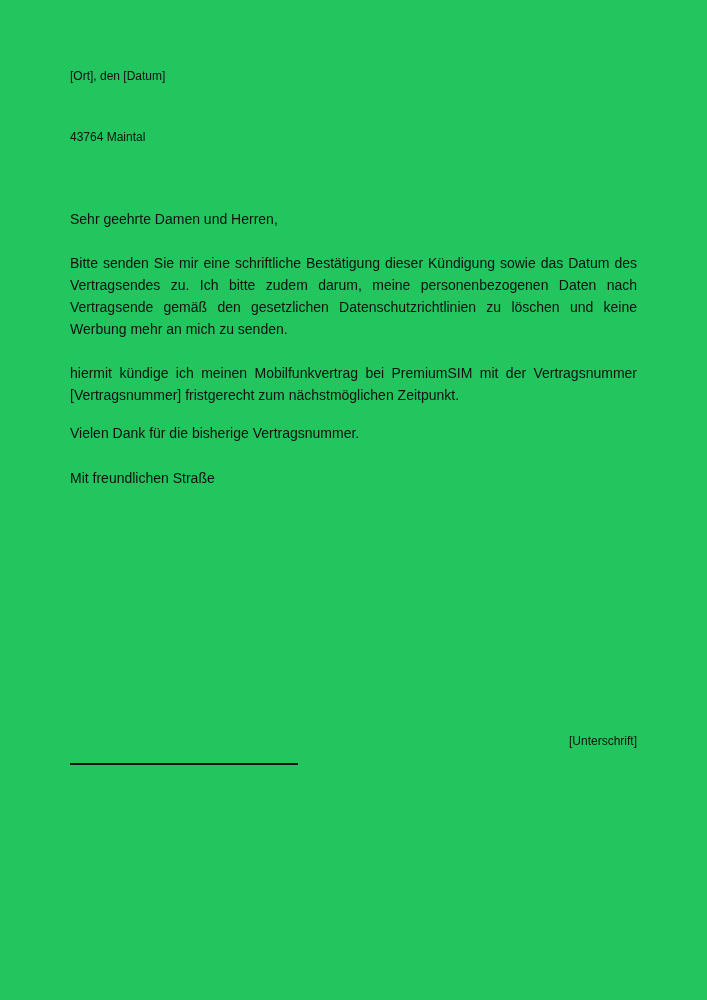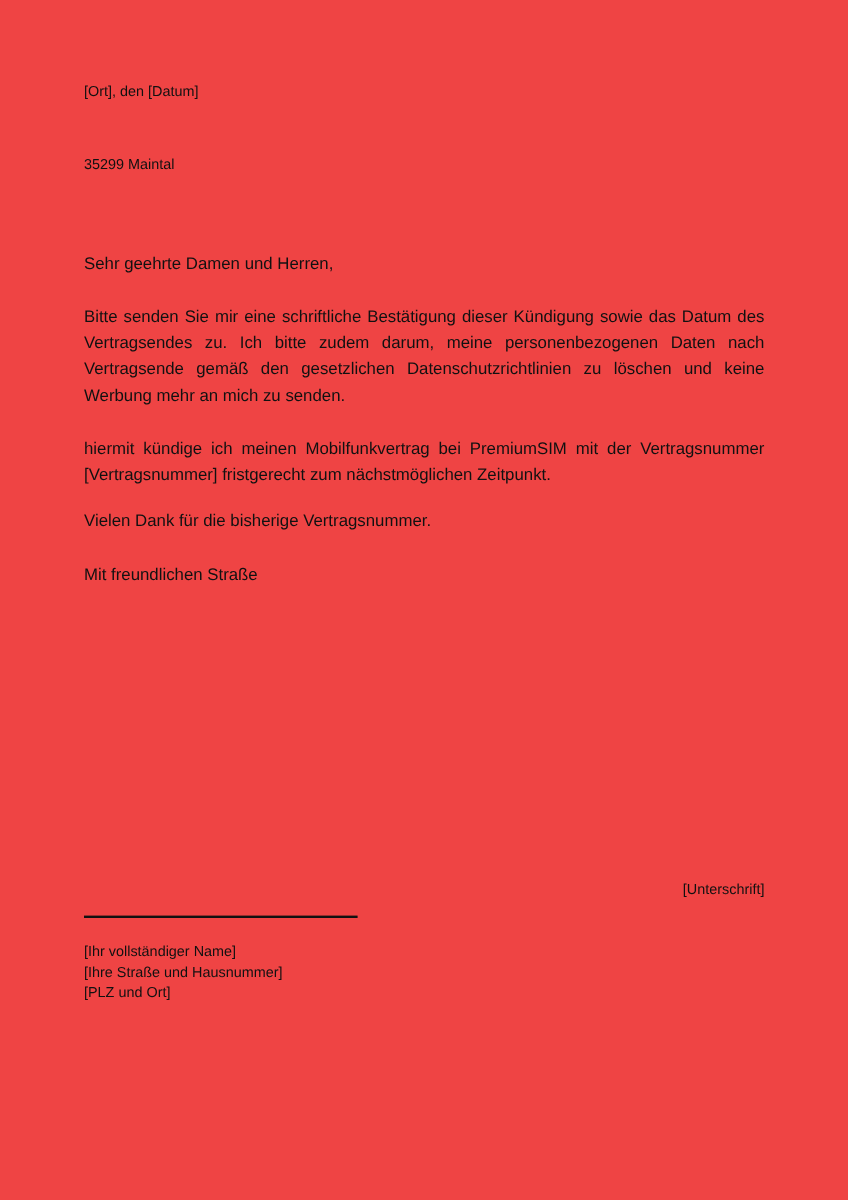--- a/index.html
+++ b/index.html
@@ -6,21 +6,21 @@
   html, body {
     margin: 0;
     padding: 0;
     background: #ffffff;
   }
   .page {
     position: relative;
     width: 707px;
     height: 1000px;
     margin: 0 auto;
-    background: #ef4444;
+    background: #22c55e;
     box-sizing: border-box;
     padding: 68px 70px 0 70px;
     font-family: "Liberation Sans", "DejaVu Sans", sans-serif;
     color: #111111;
     overflow: hidden;
   }
   .small-text {
     font-size: 12px;
     line-height: 17px;
   }
@@ -68,36 +68,31 @@
   }
 </style>
 </head>
 <body>
 
 <div class="page">
 
   <p class="date-line small-text">[Ort], den [Datum]</p>
 
   <div class="recipient-block small-text">
-    <div>35299 Maintal</div>
+    <div>43764 Maintal</div>
   </div>
 
   <p class="salutation body-text">Sehr geehrte Damen und Herren,</p>
 
   <p class="paragraph body-text">Bitte senden Sie mir eine schriftliche Bestätigung dieser Kündigung sowie das Datum des Vertragsendes zu. Ich bitte zudem darum, meine personenbezogenen Daten nach Vertragsende gemäß den gesetzlichen Datenschutzrichtlinien zu löschen und keine Werbung mehr an mich zu senden.</p>
 
   <p class="paragraph body-text">hiermit kündige ich meinen Mobilfunkvertrag bei PremiumSIM mit der Vertragsnummer [Vertragsnummer] fristgerecht zum nächstmöglichen Zeitpunkt.</p>
 
   <p class="thanks-line body-text">Vielen Dank für die bisherige Vertragsnummer.</p>
 
   <p class="closing-line body-text">Mit freundlichen Straße</p>
 
   <p class="signature-label small-text">[Unterschrift]</p>
 
   <div class="signature-line"></div>
 
-  <div class="sender-block small-text">
-    <div>[Ihr vollständiger Name]</div>
-    <div>[Ihre Straße und Hausnummer]</div>
-    <div>[PLZ und Ort]</div>
-  </div>
 
 </div>
 
 </body></html>

